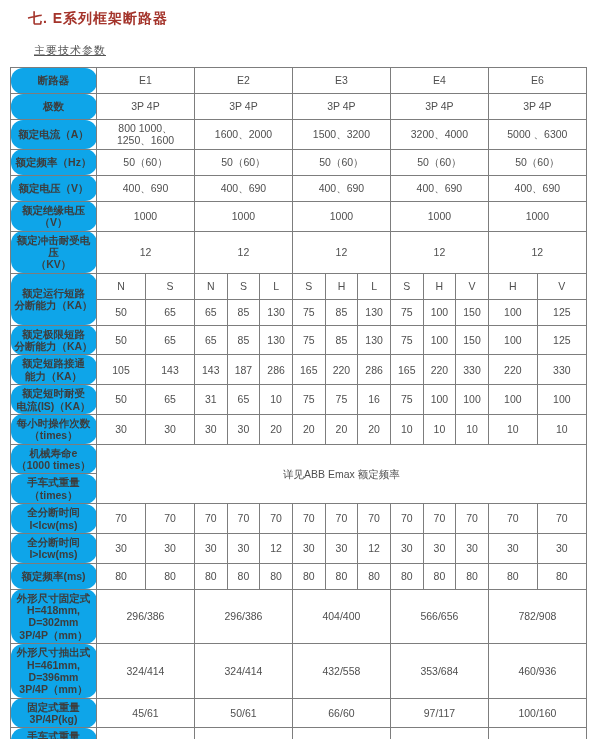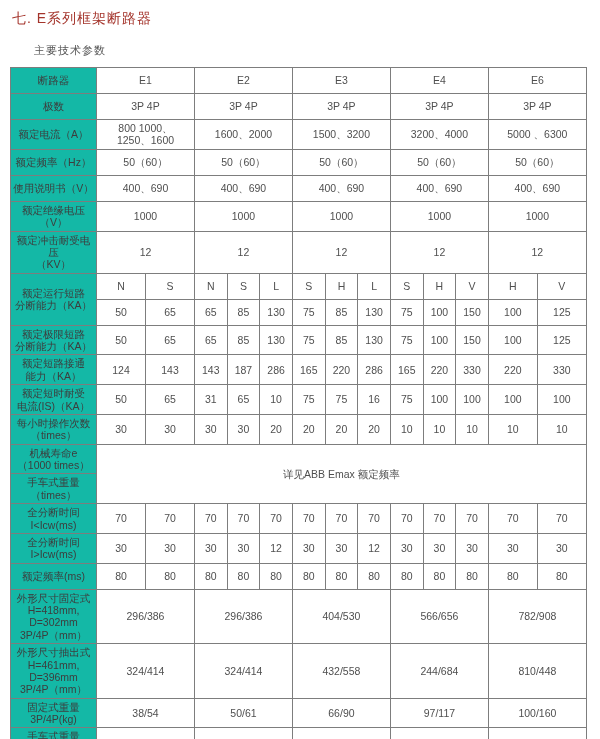--- a/index.html
+++ b/index.html
@@ -8,53 +8,55 @@
     background: #ffffff;
   }
   .page {
     position: relative;
     width: 600px;
     height: 739px;
     background: #ffffff;
     overflow: hidden;
   }
   .title {
-    padding: 10px 0 0 12px;
+    padding: 10px 0 0 28px;
     font-size: 14px;
-    font-weight: normal;
+    font-weight: bold;
     color: #a4342b;
     letter-spacing: 1px;
   }
   .subtitle {
     margin: 15px 0 9px 34px;
     font-size: 11px;
     color: #545454;
     letter-spacing: 1px;
+    text-decoration: underline;
   }
   table.spec {
     margin-left: 10px;
     width: 576px;
     border-collapse: collapse;
     table-layout: fixed;
   }
   table.spec td {
     border: 1px solid #7d7d7d;
     text-align: center;
     vertical-align: middle;
     font-size: 10.5px;
     line-height: 1.18;
     color: #4f4f4f;
     height: 26px;
     padding: 2px 1px;
     overflow: hidden;
   }
   table.spec td.lbl {
-    background: #14b8a6;
-    font-weight: normal;
+    background: #0ea5e9;
+    font-weight: bold;
     color: #3d3d3d;
+    border-radius: 12px;
   }
 </style>
 </head>
 <body>
 
 <div class="page">
   <div class="title">七. E系列框架断路器</div>
   <div class="subtitle">主要技术参数</div>
 
   <table class="spec">
@@ -118,21 +120,21 @@
         </tr>
         <tr>
           <td class="lbl">额定频率（Hz）</td>
           <td class="val" colspan="6">50（60）</td>
           <td class="val" colspan="6">50（60）</td>
           <td class="val" colspan="6">50（60）</td>
           <td class="val" colspan="6">50（60）</td>
           <td class="val" colspan="6">50（60）</td>
         </tr>
         <tr>
-          <td class="lbl">使用说明书（V）</td>
+          <td class="lbl">额定电压（V）</td>
           <td class="val" colspan="6">400、690</td>
           <td class="val" colspan="6">400、690</td>
           <td class="val" colspan="6">400、690</td>
           <td class="val" colspan="6">400、690</td>
           <td class="val" colspan="6">400、690</td>
         </tr>
         <tr>
           <td class="lbl">额定绝缘电压（V）</td>
           <td class="val" colspan="6">1000</td>
           <td class="val" colspan="6">1000</td>
@@ -190,21 +192,21 @@
           <td class="val" colspan="2">85</td>
           <td class="val" colspan="2">130</td>
           <td class="val" colspan="2">75</td>
           <td class="val" colspan="2">100</td>
           <td class="val" colspan="2">150</td>
           <td class="val" colspan="3">100</td>
           <td class="val" colspan="3">125</td>
         </tr>
         <tr>
           <td class="lbl">额定短路接通<br>能力（KA）</td>
-          <td class="val" colspan="3">124</td>
+          <td class="val" colspan="3">105</td>
           <td class="val" colspan="3">143</td>
           <td class="val" colspan="2">143</td>
           <td class="val" colspan="2">187</td>
           <td class="val" colspan="2">286</td>
           <td class="val" colspan="2">165</td>
           <td class="val" colspan="2">220</td>
           <td class="val" colspan="2">286</td>
           <td class="val" colspan="2">165</td>
           <td class="val" colspan="2">220</td>
           <td class="val" colspan="2">330</td>
@@ -295,37 +297,37 @@
           <td class="val" colspan="2">80</td>
           <td class="val" colspan="2">80</td>
           <td class="val" colspan="2">80</td>
           <td class="val" colspan="3">80</td>
           <td class="val" colspan="3">80</td>
         </tr>
         <tr>
           <td class="lbl">外形尺寸固定式<br>H=418mm,<br>D=302mm<br>3P/4P（mm）</td>
           <td class="val" colspan="6">296/386</td>
           <td class="val" colspan="6">296/386</td>
-          <td class="val" colspan="6">404/530</td>
+          <td class="val" colspan="6">404/400</td>
           <td class="val" colspan="6">566/656</td>
           <td class="val" colspan="6">782/908</td>
         </tr>
         <tr>
           <td class="lbl">外形尺寸抽出式<br>H=461mm,<br>D=396mm<br>3P/4P（mm）</td>
           <td class="val" colspan="6">324/414</td>
           <td class="val" colspan="6">324/414</td>
           <td class="val" colspan="6">432/558</td>
-          <td class="val" colspan="6">244/684</td>
-          <td class="val" colspan="6">810/448</td>
+          <td class="val" colspan="6">353/684</td>
+          <td class="val" colspan="6">460/936</td>
         </tr>
         <tr>
           <td class="lbl">固定式重量<br>3P/4P(kg)</td>
-          <td class="val" colspan="6">38/54</td>
+          <td class="val" colspan="6">45/61</td>
           <td class="val" colspan="6">50/61</td>
-          <td class="val" colspan="6">66/90</td>
+          <td class="val" colspan="6">66/60</td>
           <td class="val" colspan="6">97/117</td>
           <td class="val" colspan="6">100/160</td>
         </tr>
         <tr>
           <td class="lbl">手车式重量<br>3P/4P(kg)</td>
           <td class="val" colspan="6">70/82</td>
           <td class="val" colspan="6">78/93</td>
           <td class="val" colspan="6">104/125</td>
           <td class="val" colspan="6">147/190</td>
           <td class="val" colspan="6">210/260</td>

